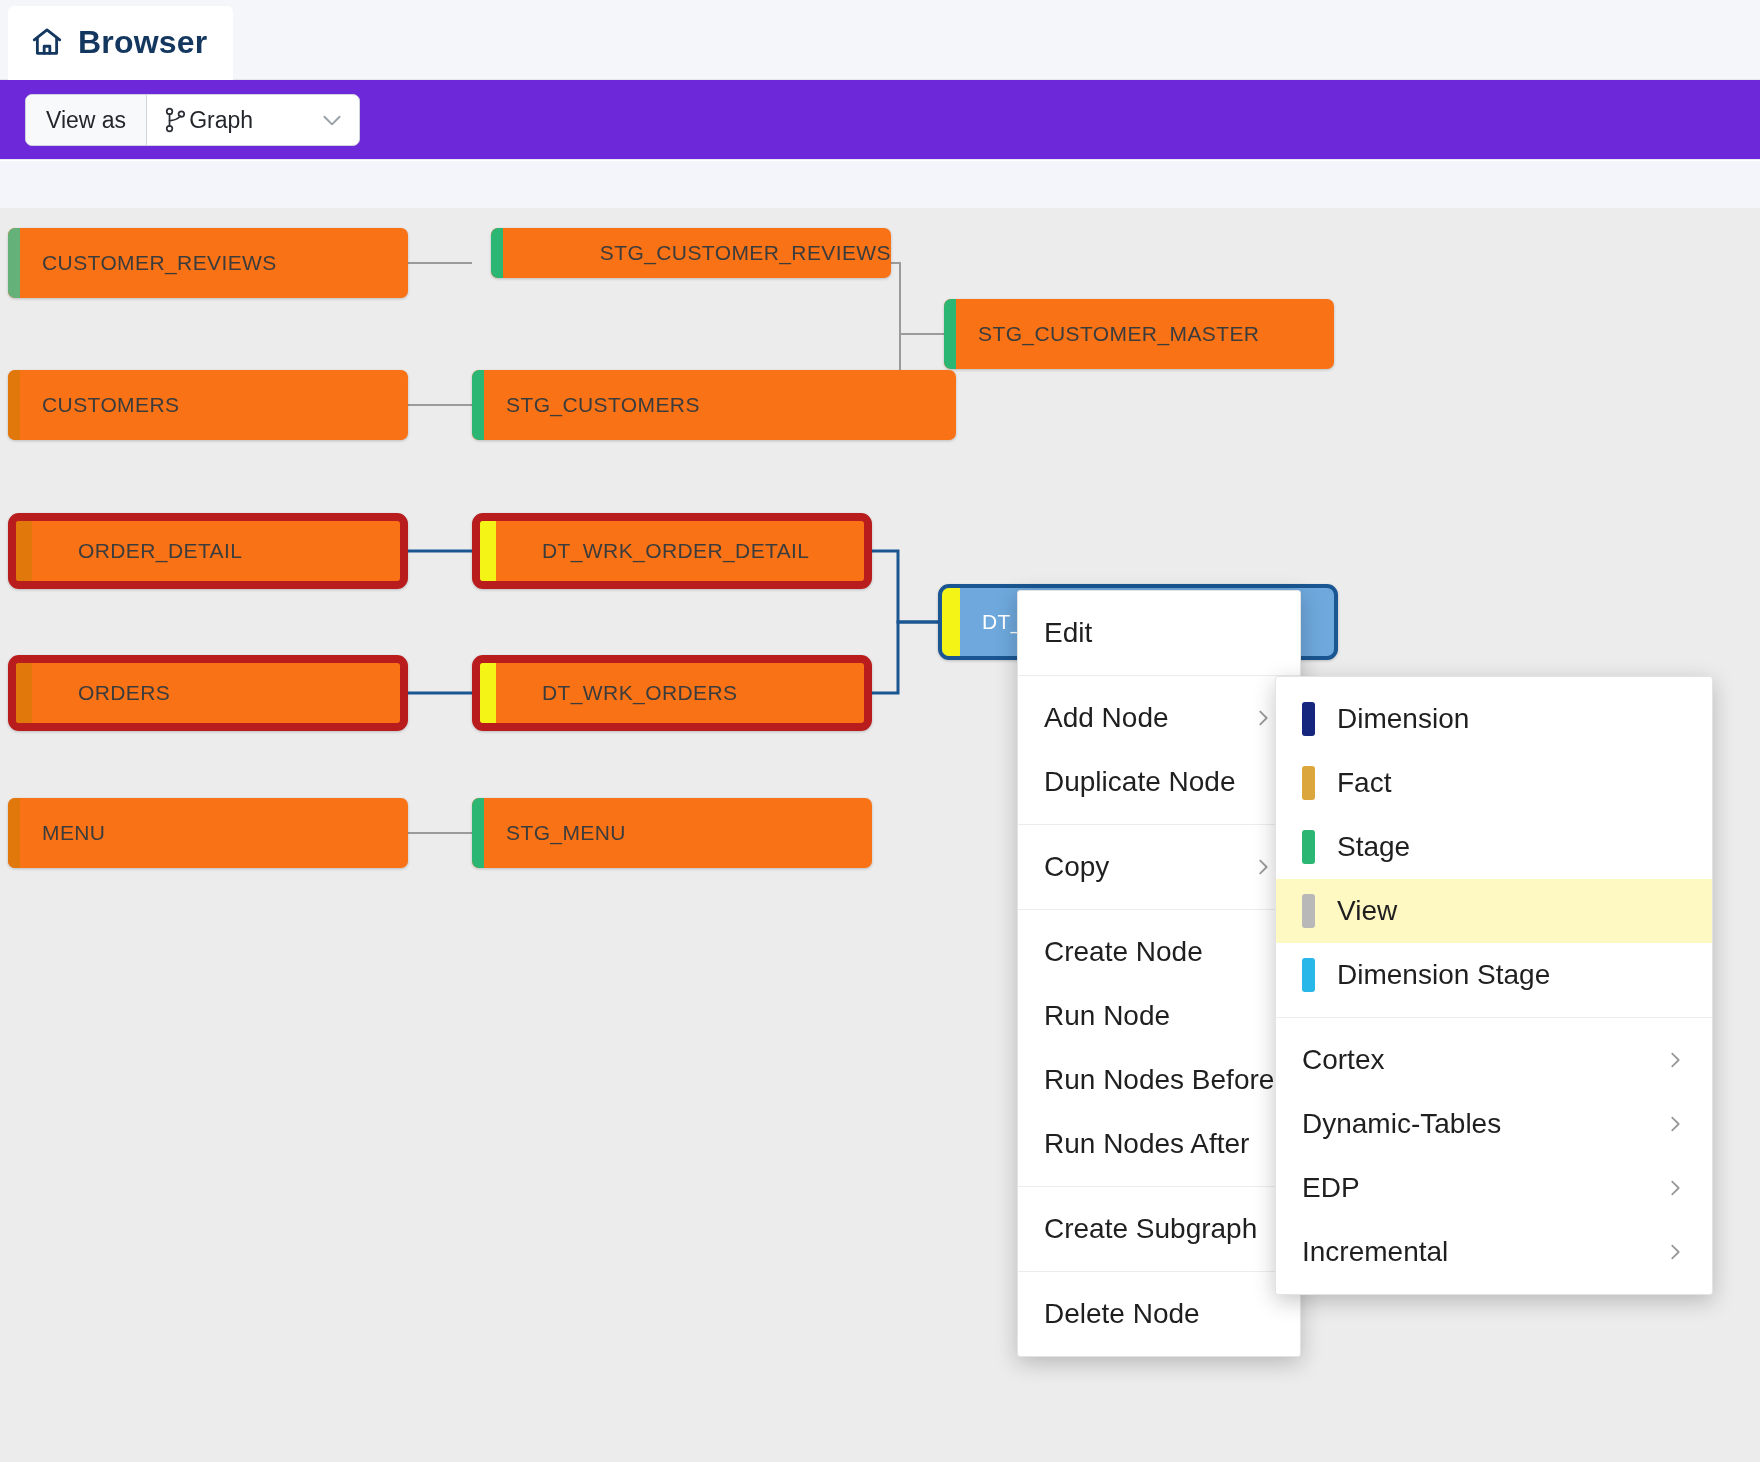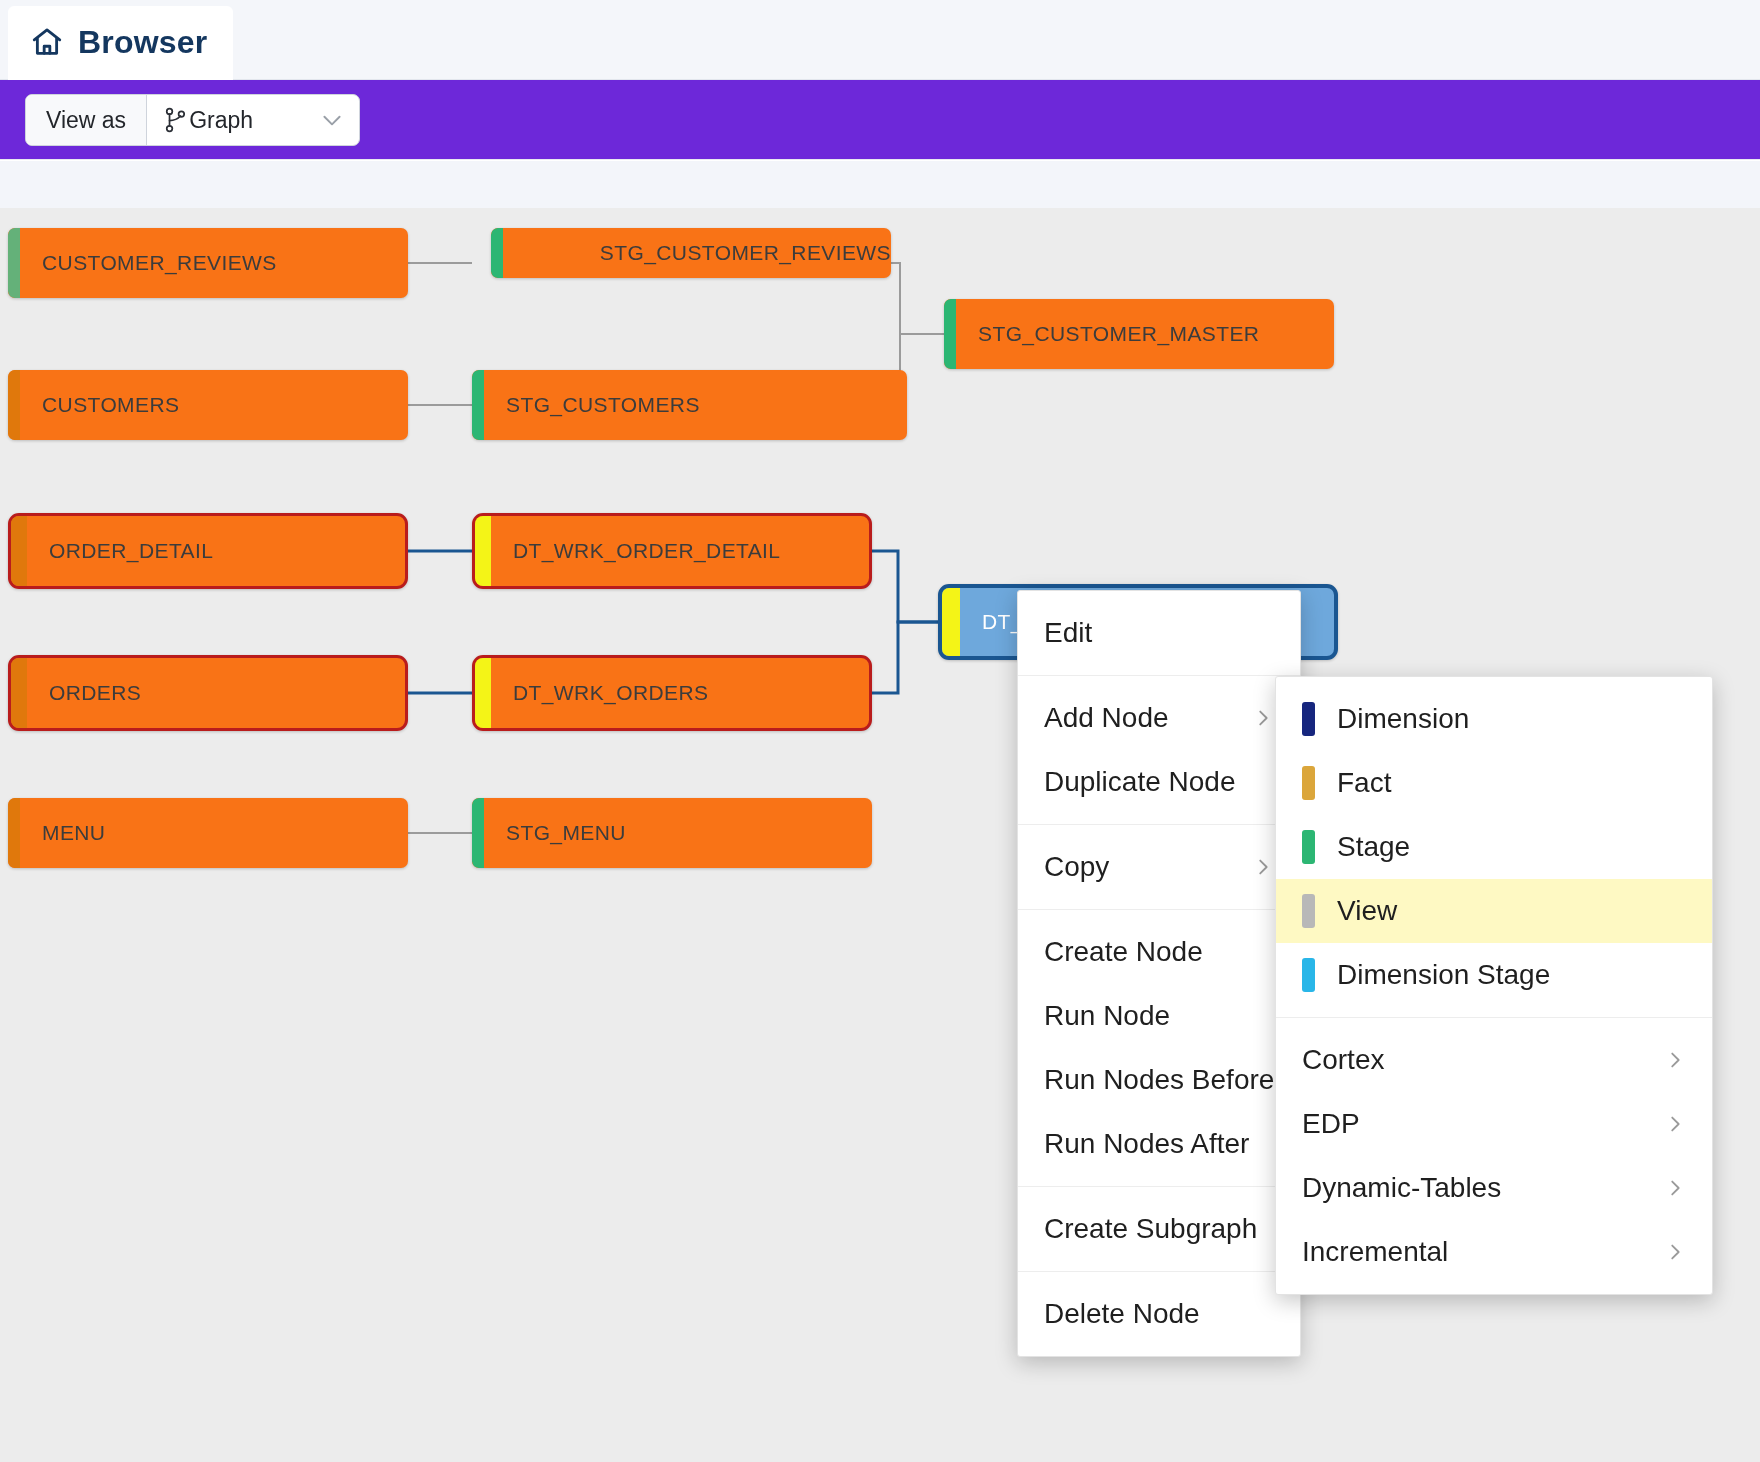--- a/index.html
+++ b/index.html
@@ -77,21 +77,21 @@
   }
   .node .bar {
     position: absolute; left: 0; top: 0; bottom: 0; width: 12px;
     border-top-left-radius: 6px; border-bottom-left-radius: 6px;
   }
   .node .nlabel {
     padding-left: 34px; font-size: 21px; color: #3c3c3c;
     letter-spacing: .4px; white-space: nowrap;
   }
   .node.sel-outline {
-    border: 3px solid #b91c1c; border-radius: 11px; box-shadow: 0 1px 3px rgba(0,0,0,.20);
+    border: 8px solid #b91c1c; border-radius: 11px; box-shadow: 0 1px 3px rgba(0,0,0,.20); padding-left: 24px;
   }
   .node.sel-outline .bar { left: 0; width: 16px; border-radius: 0; }
   .node.sel-outline .nlabel { padding-left: 38px; }
   .node.selected {
     background: #6ea8dc; border: 4px solid #1a5691; border-radius: 11px;
   }
   .node.selected .bar { left: 0; width: 18px; border-radius: 0; }
   .node.selected .nlabel { color: #ffffff; padding-left: 40px; }
 
   
@@ -197,21 +197,21 @@
           <span class="nlabel">STG_CUSTOMER_REVIEWS</span>
         </div>
         <div class="node" style="left: 944px; top: 91px; width: 390px; height: 70px;">
           <div class="bar" style="background: rgb(44, 182, 115);"></div>
           <span class="nlabel">STG_CUSTOMER_MASTER</span>
         </div>
         <div class="node" style="left: 8px; top: 162px; width: 400px; height: 70px;">
           <div class="bar" style="background: rgb(224, 120, 12);"></div>
           <span class="nlabel">CUSTOMERS</span>
         </div>
-        <div class="node" style="left: 472px; top: 162px; width: 435px; height: 70px;">
+        <div class="node" style="left: 472px; top: 162px; width: 484px; height: 70px;">
           <div class="bar" style="background: rgb(44, 182, 115);"></div>
           <span class="nlabel">STG_CUSTOMERS</span>
         </div>
         <div class="node sel-outline" style="left: 8px; top: 305px; width: 400px; height: 76px;">
           <div class="bar" style="background: rgb(224, 120, 12);"></div>
           <span class="nlabel">ORDER_DETAIL</span>
         </div>
         <div class="node sel-outline" style="left: 472px; top: 305px; width: 400px; height: 76px;">
           <div class="bar" style="background: rgb(244, 244, 23);"></div>
           <span class="nlabel">DT_WRK_ORDER_DETAIL</span>
@@ -319,29 +319,29 @@
         <div class="menu-group">
           <div class="mi">
             <span class="mlabel">Cortex</span>
             <span class="arrow">
               <svg viewBox="0 0 24 24" width="22" height="22" fill="none" stroke="#9a9a9a" stroke-width="2" stroke-linecap="round" stroke-linejoin="round">
                 <path d="M9 5l7 7-7 7"></path>
               </svg>
             </span>
           </div>
           <div class="mi">
+            <span class="mlabel">Dynamic-Tables</span>
+            <span class="arrow">
+              <svg viewBox="0 0 24 24" width="22" height="22" fill="none" stroke="#9a9a9a" stroke-width="2" stroke-linecap="round" stroke-linejoin="round">
+                <path d="M9 5l7 7-7 7"></path>
+              </svg>
+            </span>
+          </div>
+          <div class="mi">
             <span class="mlabel">EDP</span>
-            <span class="arrow">
-              <svg viewBox="0 0 24 24" width="22" height="22" fill="none" stroke="#9a9a9a" stroke-width="2" stroke-linecap="round" stroke-linejoin="round">
-                <path d="M9 5l7 7-7 7"></path>
-              </svg>
-            </span>
-          </div>
-          <div class="mi">
-            <span class="mlabel">Dynamic-Tables</span>
             <span class="arrow">
               <svg viewBox="0 0 24 24" width="22" height="22" fill="none" stroke="#9a9a9a" stroke-width="2" stroke-linecap="round" stroke-linejoin="round">
                 <path d="M9 5l7 7-7 7"></path>
               </svg>
             </span>
           </div>
           <div class="mi">
             <span class="mlabel">Incremental</span>
             <span class="arrow">
               <svg viewBox="0 0 24 24" width="22" height="22" fill="none" stroke="#9a9a9a" stroke-width="2" stroke-linecap="round" stroke-linejoin="round">

